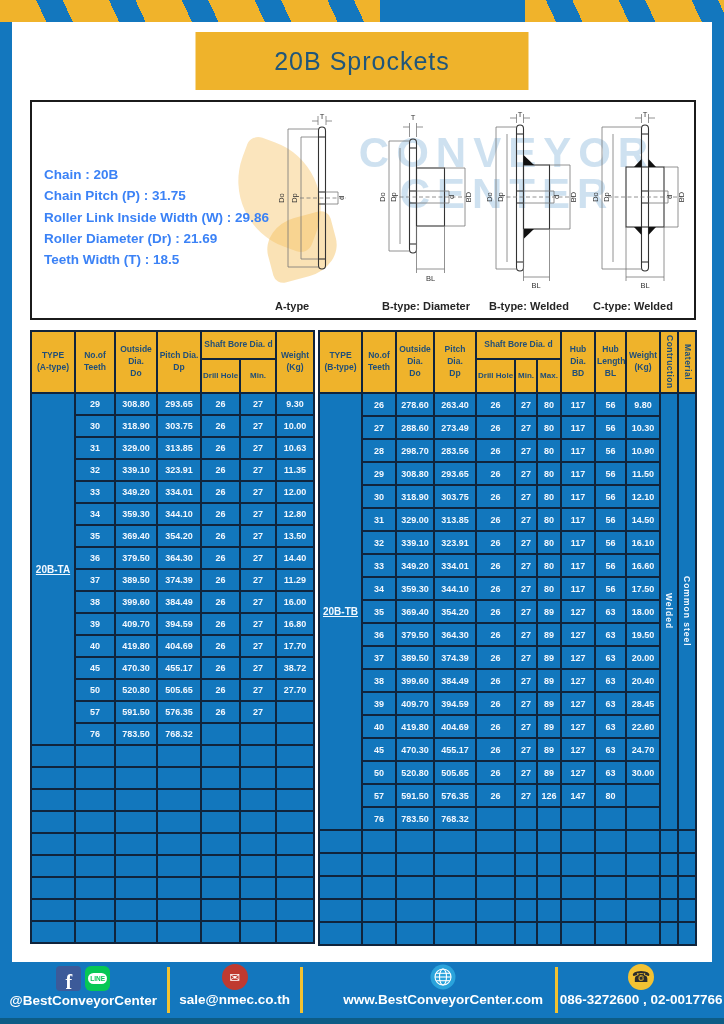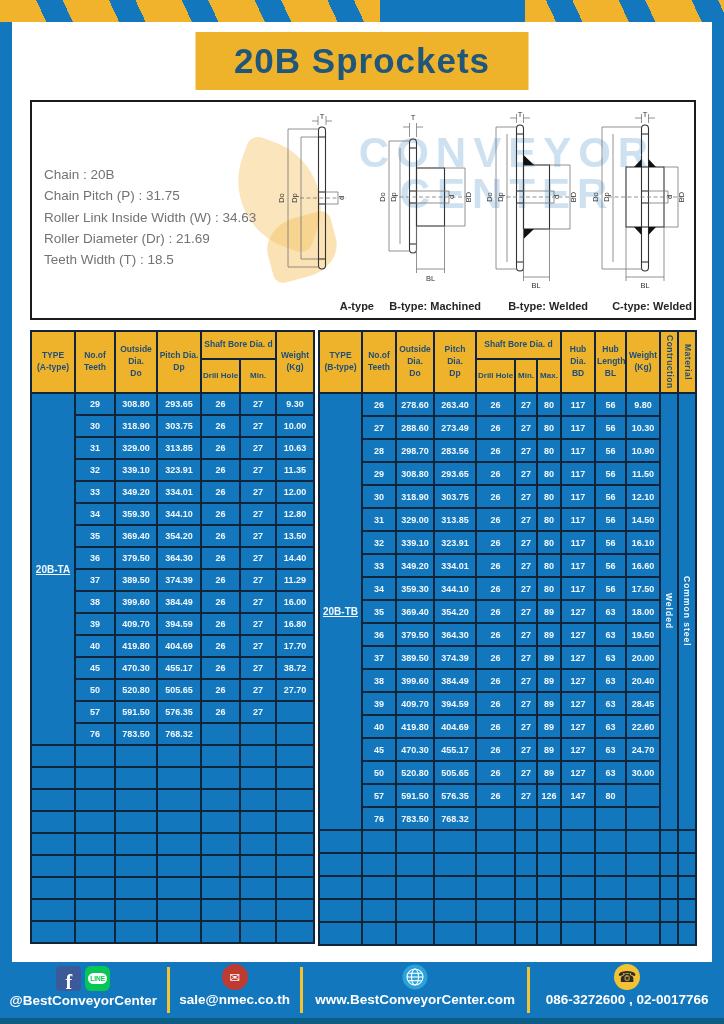--- a/index.html
+++ b/index.html
@@ -7,34 +7,34 @@
        font-family:"Liberation Sans",sans-serif;}
   
   .top-band{position:absolute;top:0;left:0;right:0;height:22px;
     background:repeating-linear-gradient(65deg,#F0B32B 0 42px,rgba(0,0,0,0) 42px 66px);}
   .top-band-gap{position:absolute;top:0;left:380px;width:145px;height:22px;background:#1377BE;}
   
   .page{position:absolute;left:12px;right:12px;top:22px;bottom:62px;background:#ffffff;}
   
   .title-box{position:absolute;top:10px;left:50%;transform:translateX(-50%);
     width:333px;height:58px;background:#EFB32B;display:flex;align-items:center;justify-content:center;}
-  .title-box .t{font-size:35px;font-weight:bold;color:#20567A;letter-spacing:1px;}
+  .title-box .t{font-size:25px;font-weight:normal;color:#20567A;letter-spacing:1px;}
   
   .diagram-panel{position:absolute;left:18px;top:78px;width:662px;height:216px;
     border:2px solid #1b1b1b;background:#fff;overflow:hidden;}
   .specs{position:absolute;left:12px;top:62px;z-index:2;}
-  .specs div{font-size:13.5px;font-weight:normal;color:#737373;line-height:1.58;}
+  .specs div{font-size:13.5px;font-weight:bold;color:#3b82f6;line-height:1.58;}
   .watermark{position:absolute;left:295px;top:30px;width:360px;z-index:0;text-align:center;
     font-weight:bold;font-size:42px;line-height:0.98;letter-spacing:7px;color:rgba(125,175,215,0.38);}
   .wm-blob1{position:absolute;left:200px;top:45px;width:95px;height:95px;z-index:0;
     background:rgba(245,190,90,0.40);border-radius:12px 70px 12px 70px;transform:rotate(20deg);}
   .wm-blob2{position:absolute;left:235px;top:115px;width:70px;height:60px;z-index:0;
     background:rgba(245,190,90,0.45);border-radius:50% 10px 50% 10px;transform:rotate(-15deg);}
   .diag-slot{position:absolute;top:6px;width:104px;height:204px;z-index:1;}
-  .diag-slot .cap{position:absolute;bottom:0;left:5px;right:0;text-align:right;
+  .diag-slot .cap{position:absolute;bottom:0;left:5px;right:0;text-align:left;
     font-size:11px;color:#262626;font-weight:bold;}
   .diag-slot svg{display:block;}
   .dim{stroke:#777;stroke-width:0.8;fill:none;}
   .dash{stroke-dasharray:4 2.5;}
   .part{stroke:#333;stroke-width:1.1;fill:none;}
   .weld{fill:#111;stroke:none;}
   .dlabel{font:7.5px "Liberation Sans",sans-serif;fill:#333;}
   
   .tbl{position:absolute;border-collapse:collapse;table-layout:fixed;}
   .tbl-a{left:18px;top:308px;width:283px;}
@@ -49,21 +49,21 @@
   .tbl-a tbody tr{height:22px;}
   .tbl-b tbody tr{height:23px;}
   .tbl td.type-cell{font-size:10px;text-decoration:underline;}
   .vert-head{writing-mode:vertical-rl;text-orientation:mixed;letter-spacing:0.5px;}
   .tbl td.vert-cell{writing-mode:vertical-rl;text-orientation:mixed;font-size:8.5px;letter-spacing:1px;}
   
   .footer{position:absolute;left:0;right:0;bottom:6px;height:56px;background:#1377BE;
     display:flex;align-items:stretch;}
   .bottom-strip{position:absolute;left:0;right:0;bottom:0;height:6px;background:#0d5c86;}
   .f-sec{display:flex;flex-direction:column;align-items:center;justify-content:flex-start;padding-top:2px;}
-  .f-sec.s1{flex:0 0 23%;} .f-sec.s2{flex:0 0 18%;} .f-sec.s3{flex:0 0 31%;} .f-sec.s4{flex:1;}
+  .f-sec.s1{flex:0 0 23%;} .f-sec.s2{flex:0 0 18%;} .f-sec.s3{flex:0 0 31%;padding-left:28px;} .f-sec.s4{flex:1;}
   .f-sep{width:3px;background:#F2C230;margin:5px 0;}
   .f-icons{display:flex;gap:4px;align-items:center;height:28px;}
   .f-label{color:#fff;font-weight:bold;font-size:13.5px;margin-top:1px;white-space:nowrap;}
   .fb-icon{width:25px;height:25px;background:#3C5A99;border-radius:4px;color:#fff;
     display:flex;align-items:flex-end;justify-content:center;font-weight:bold;font-size:20px;
     font-family:"Liberation Serif",serif;line-height:0.9;overflow:hidden;}
   .line-icon{width:25px;height:25px;background:#06C755;border-radius:6px;
     display:flex;align-items:center;justify-content:center;}
   .line-bubble{background:#fff;border-radius:6px;padding:2px 2px;color:#06C755;
     font-size:6.5px;font-weight:bold;}
@@ -88,21 +88,21 @@
     <div class="wm-blob1"></div>
     <div class="wm-blob2"></div>
     <div class="watermark">
       <div>CONVEYOR</div>
       <div>CENTER</div>
     </div>
 
     <div class="specs">
       <div>Chain : 20B</div>
       <div>Chain Pitch (P) : 31.75</div>
-      <div>Roller Link Inside Width (W) : 34.63</div>
+      <div>Roller Link Inside Width (W) : 29.86</div>
       <div>Roller Diameter (Dr) : 21.69</div>
       <div>Teeth Width (T) : 18.5</div>
     </div>
 
     <div class="diag-slot" style="left:238px;">
       <svg viewBox="0 0 104 178" width="104" height="184">
         <line class="dim" x1="48" y1="5" x2="48" y2="14"></line>
           <line class="dim" x1="56" y1="5" x2="56" y2="14"></line>
         <line class="dim" x1="42" y1="10" x2="48" y2="10"></line>
           <line class="dim" x1="56" y1="10" x2="62" y2="10"></line>
@@ -155,21 +155,21 @@
         <text class="dlabel" transform="translate(77,86) rotate(-90)" text-anchor="middle">d</text>
         <line class="dim" x1="67.5" y1="57" x2="88" y2="57"></line>
           <line class="dim" x1="67.5" y1="115" x2="88" y2="115"></line>
         <line class="dim" x1="88" y1="57" x2="88" y2="115"></line>
         <text class="dlabel" transform="translate(94,86) rotate(-90)" text-anchor="middle">BD</text>
         <line class="dim" x1="39.5" y1="115" x2="39.5" y2="162"></line>
           <line class="dim" x1="67.5" y1="115" x2="67.5" y2="162"></line>
         <line class="dim" x1="39.5" y1="158" x2="67.5" y2="158"></line>
         <text class="dlabel" x="53.5" y="170" text-anchor="middle">BL</text>
       </svg>
-      <div class="cap">B-type: Machined</div>
+      <div class="cap">B-type: Diameter</div>
     </div>
 
     <div class="diag-slot" style="left:452px;">
       <svg viewBox="0 0 104 178" width="104" height="184">
         <line class="dim" x1="32.5" y1="3" x2="32.5" y2="12"></line>
           <line class="dim" x1="39.5" y1="3" x2="39.5" y2="12"></line>
         <line class="dim" x1="26" y1="7" x2="32.5" y2="7"></line>
           <line class="dim" x1="39.5" y1="7" x2="46" y2="7"></line>
         <text class="dlabel" x="36" y="6" text-anchor="middle">T</text>
         <rect class="part" x="32.5" y="14" width="7" height="146" rx="3.5"></rect>

